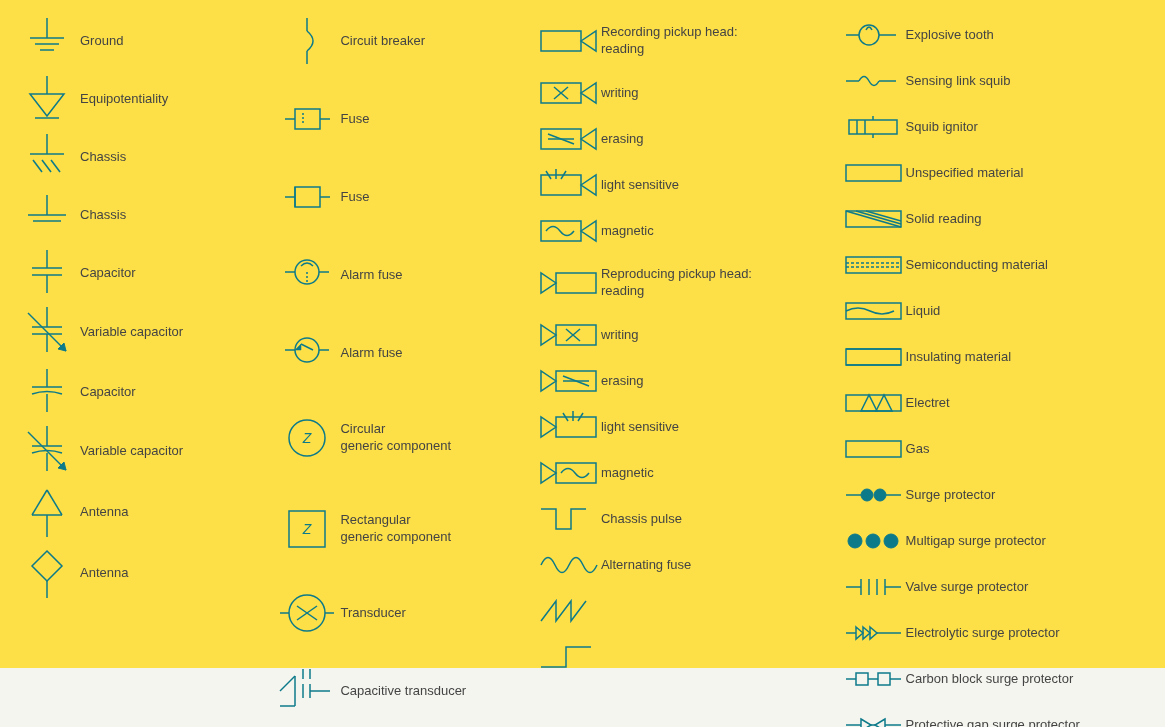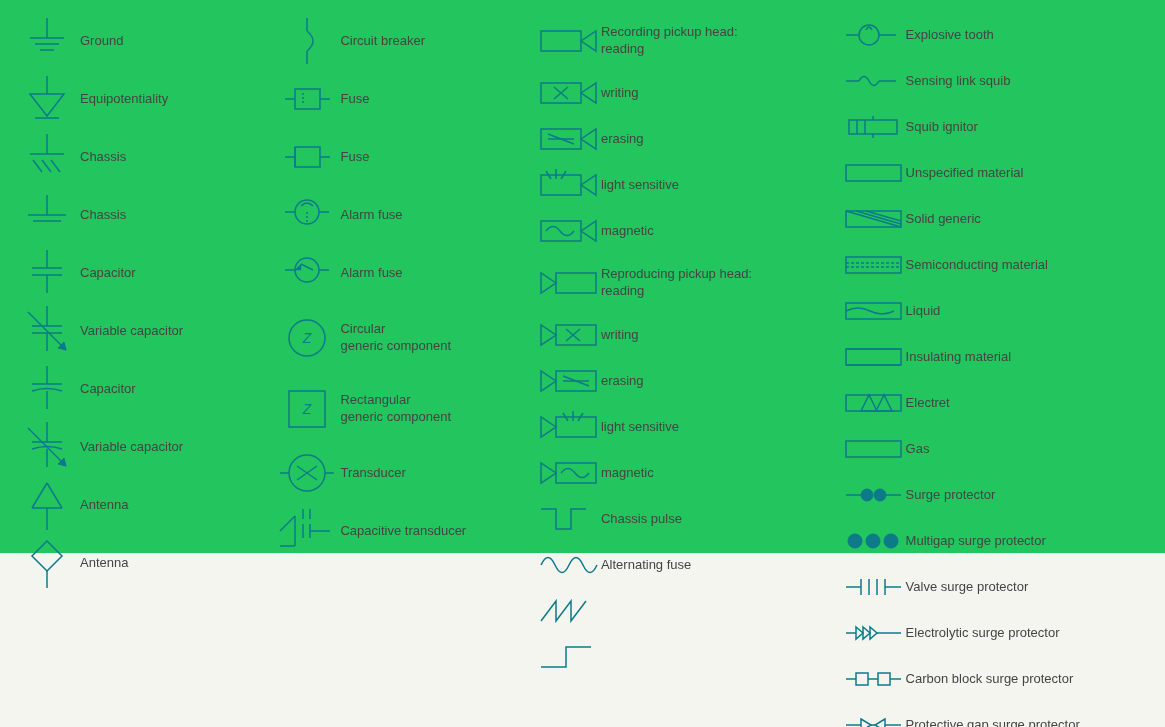--- a/index.html
+++ b/index.html
@@ -7,32 +7,32 @@
       width: 1165px;
       height: 727px;
       background: #f5f5f0;
       font-family: Arial, sans-serif;
       font-size: 13px;
       color: #333;
       overflow: hidden;
     }
     .page {
       width: 1165px;
-      height: 553px;
-      background: #22c55e;
+      height: 668px;
+      background: #fde047;
       display: flex;
       padding: 10px;
     }
     .column {
       display: flex;
       flex-direction: column;
       padding: 5px;
     }
     .col1 { width: 265px; }
-    .col2 { width: 265px; }
+    .col2 { width: 265px; gap: 20px; }
     .col3 { width: 310px; }
     .col4 { width: 325px; }
 
     .symbol-row {
       display: flex;
       align-items: center;
       margin-bottom: 6px;
       min-height: 52px;
     }
     .symbol-row.tall { min-height: 65px; }
@@ -509,21 +509,21 @@
 
     <div class="symbol-row short">
       <div class="symbol-icon">
         <svg width="65" height="32" viewBox="0 0 65 32">
           <rect x="5" y="8" width="55" height="16" class="sym" fill="#b2dde4" fill-opacity="0.5"></rect>
           <line x1="5" y1="8" x2="60" y2="24" class="sym" stroke-width="1"></line>
           <line x1="15" y1="8" x2="60" y2="21" class="sym" stroke-width="0.8"></line>
           <line x1="25" y1="8" x2="60" y2="18" class="sym" stroke-width="0.8"></line>
         </svg>
       </div>
-      <span class="symbol-label">Solid generic</span>
+      <span class="symbol-label">Solid reading</span>
     </div>
 
     <div class="symbol-row short">
       <div class="symbol-icon">
         <svg width="65" height="32" viewBox="0 0 65 32">
           <rect x="5" y="8" width="55" height="16" class="sym"></rect>
           <line x1="5" y1="14" x2="60" y2="14" class="sym" stroke-dasharray="3,2"></line>
           <line x1="5" y1="18" x2="60" y2="18" class="sym" stroke-dasharray="3,2"></line>
         </svg>
       </div>

